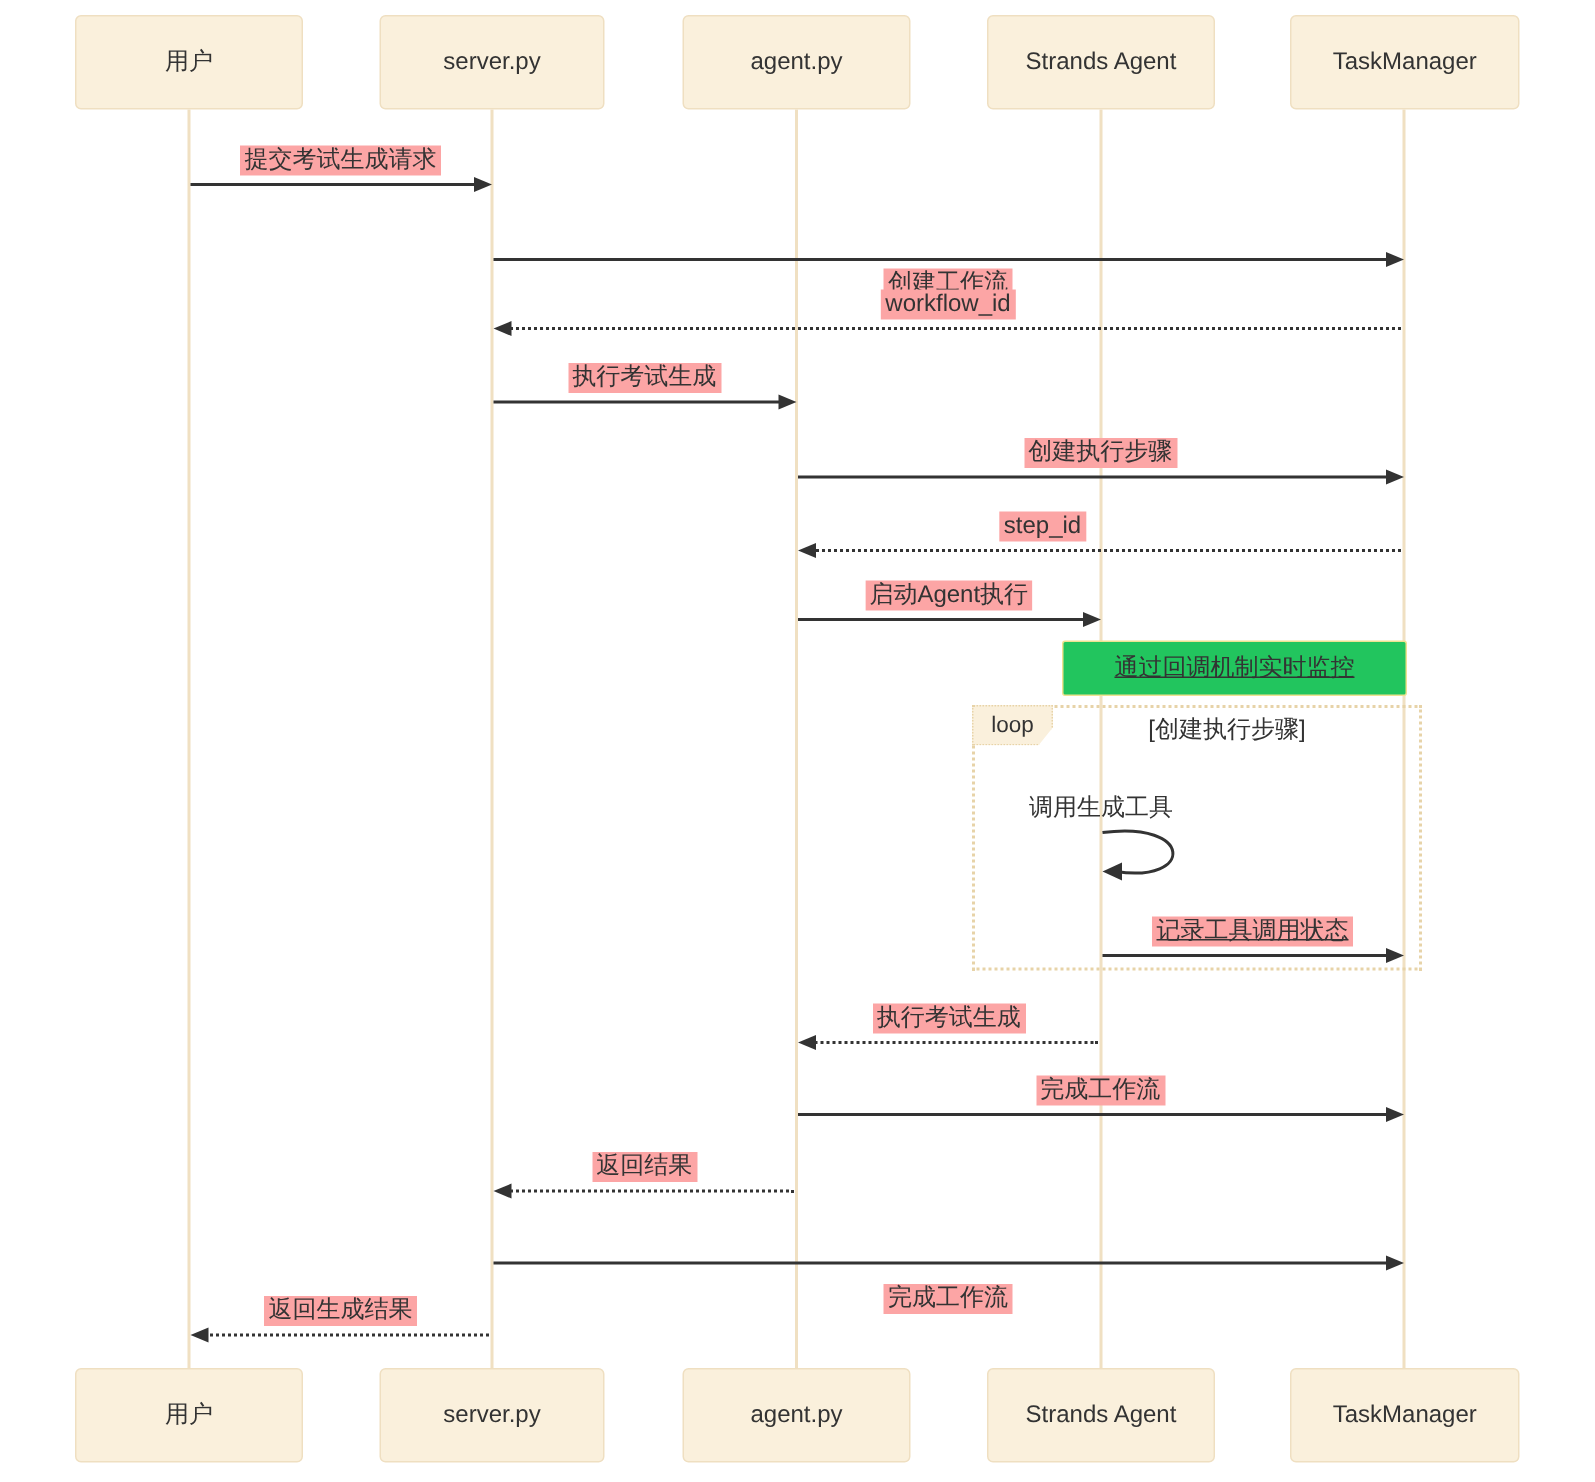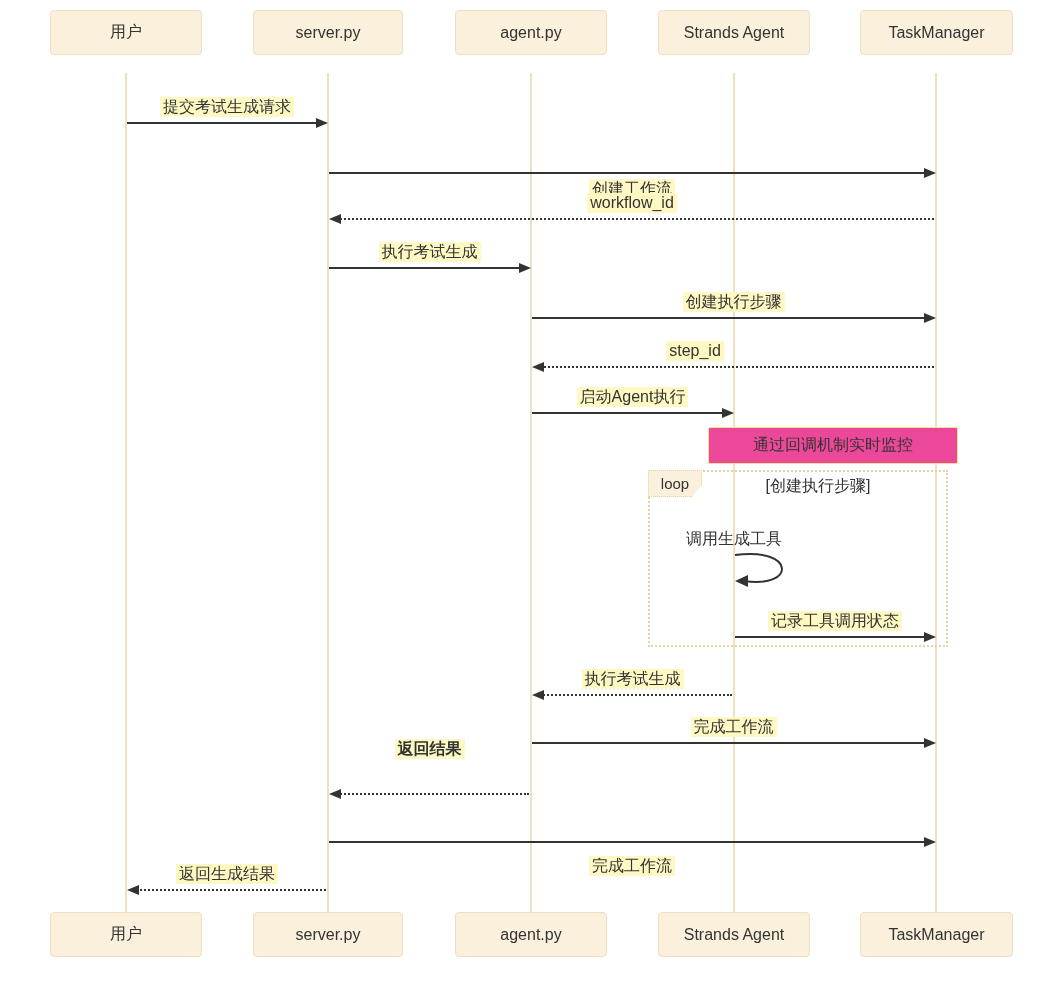--- a/index.html
+++ b/index.html
@@ -14,35 +14,35 @@
     height: 988px;
     background: #ffffff;
     overflow: hidden;
   }
   .lifeline {
     position: absolute;
     width: 2px;
   }
   .actor-box {
     position: absolute;
-    height: 45px;
+    height: 63px;
     border-radius: 4px;
     display: flex;
     align-items: center;
     justify-content: center;
     font-size: 16px;
     box-sizing: border-box;
   }
   .msg-label {
     position: absolute;
     transform: translateX(-50%);
     white-space: nowrap;
     font-size: 16px;
     line-height: 20px;
-    background: #fef9c3;
+    background: #fca5a5;
     padding: 0 3px;
   }
   .msg-line {
     position: absolute;
     height: 0;
   }
   .arrowhead {
     position: absolute;
     width: 0;
     height: 0;
@@ -89,21 +89,21 @@
 
 <div id="canvas">
     <div class="lifeline" style="left: 125px; top: 73px; height: 839px; background: rgb(240, 224, 194);"></div>
     <div class="lifeline" style="left: 327px; top: 73px; height: 839px; background: rgb(240, 224, 194);"></div>
     <div class="lifeline" style="left: 530px; top: 73px; height: 839px; background: rgb(240, 224, 194);"></div>
     <div class="lifeline" style="left: 733px; top: 73px; height: 839px; background: rgb(240, 224, 194);"></div>
     <div class="lifeline" style="left: 935px; top: 73px; height: 839px; background: rgb(240, 224, 194);"></div>
     <div class="loop-frame" style="left: 648px; top: 470px; width: 300px; height: 177px; border: 2px dotted rgb(231, 211, 168);"></div>
     <div class="loop-tab" style="left: 648px; top: 470px; width: 54px; height: 27px; background: rgb(250, 240, 220); border: 1px dotted rgb(231, 211, 168); color: rgb(51, 51, 51);">loop</div>
     <div class="loop-cond" style="left: 818px; top: 476px; color: rgb(51, 51, 51);">[创建执行步骤]</div>
-    <div class="note-box" style="left: 708px; top: 427px; width: 250px; height: 37px; background: #ec4899; border: 1px solid rgb(239, 226, 145); color: rgb(51, 51, 51);">通过回调机制实时监控</div>
+    <div class="note-box" style="left: 708px; top: 427px; width: 230px; height: 37px; background: #22c55e; border: 1px solid rgb(239, 226, 145); color: rgb(51, 51, 51); text-decoration: underline;">通过回调机制实时监控</div>
     <div class="msg-label" style="left: 227px; top: 97px; color: rgb(51, 51, 51);">提交考试生成请求</div>
     <div class="msg-line" style="left: 127px; width: 191px; top: 122px; border-top: 2px solid rgb(51, 51, 51);"></div>
     <div class="arrowhead" style="top: 118px; left: 316px; border-left: 12px solid rgb(51, 51, 51);"></div>
     <div class="msg-label" style="left: 632px; top: 147px; color: rgb(51, 51, 51); margin-top: 32px;">创建工作流</div>
     <div class="msg-line" style="left: 329px; width: 597px; top: 172px; border-top: 2px solid rgb(51, 51, 51);"></div>
     <div class="arrowhead" style="top: 168px; left: 924px; border-left: 12px solid rgb(51, 51, 51);"></div>
     <div class="msg-label" style="left: 632px; top: 193px; color: rgb(51, 51, 51);">workflow_id</div>
     <div class="msg-line" style="left: 337px; width: 597px; top: 218px; border-top: 2px dotted rgb(51, 51, 51);"></div>
     <div class="arrowhead" style="top: 214px; left: 329px; border-right: 12px solid rgb(51, 51, 51);"></div>
     <div class="msg-label" style="left: 429.5px; top: 242px; color: rgb(51, 51, 51);">执行考试生成</div>
@@ -116,30 +116,30 @@
     <div class="msg-line" style="left: 540px; width: 394px; top: 366px; border-top: 2px dotted rgb(51, 51, 51);"></div>
     <div class="arrowhead" style="top: 362px; left: 532px; border-right: 12px solid rgb(51, 51, 51);"></div>
     <div class="msg-label" style="left: 632.5px; top: 387px; color: rgb(51, 51, 51);">启动Agent执行</div>
     <div class="msg-line" style="left: 532px; width: 192px; top: 412px; border-top: 2px solid rgb(51, 51, 51);"></div>
     <div class="arrowhead" style="top: 408px; left: 722px; border-left: 12px solid rgb(51, 51, 51);"></div>
     <div class="msg-label" style="left: 734px; top: 529px; color: rgb(51, 51, 51); background: transparent;">调用生成工具</div>
     <svg class="selfloop-svg" width="1063" height="988">
       <path d="M 735 555 C 796 547, 796 589, 744 581" fill="none" stroke="#333333" stroke-width="2"></path>
       <polygon points="735,581 748,575 748,587" fill="#333333"></polygon>
     </svg>
-    <div class="msg-label" style="left: 835px; top: 611px; color: rgb(51, 51, 51);">记录工具调用状态</div>
+    <div class="msg-label" style="left: 835px; top: 611px; color: rgb(51, 51, 51); text-decoration: underline;">记录工具调用状态</div>
     <div class="msg-line" style="left: 735px; width: 191px; top: 636px; border-top: 2px solid rgb(51, 51, 51);"></div>
     <div class="arrowhead" style="top: 632px; left: 924px; border-left: 12px solid rgb(51, 51, 51);"></div>
     <div class="msg-label" style="left: 632.5px; top: 669px; color: rgb(51, 51, 51);">执行考试生成</div>
     <div class="msg-line" style="left: 540px; width: 192px; top: 694px; border-top: 2px dotted rgb(51, 51, 51);"></div>
     <div class="arrowhead" style="top: 690px; left: 532px; border-right: 12px solid rgb(51, 51, 51);"></div>
     <div class="msg-label" style="left: 733.5px; top: 717px; color: rgb(51, 51, 51);">完成工作流</div>
     <div class="msg-line" style="left: 532px; width: 394px; top: 742px; border-top: 2px solid rgb(51, 51, 51);"></div>
     <div class="arrowhead" style="top: 738px; left: 924px; border-left: 12px solid rgb(51, 51, 51);"></div>
-    <div class="msg-label" style="left: 429.5px; top: 739px; color: rgb(51, 51, 51); font-weight: bold;">返回结果</div>
+    <div class="msg-label" style="left: 429.5px; top: 768px; color: rgb(51, 51, 51);">返回结果</div>
     <div class="msg-line" style="left: 337px; width: 192px; top: 793px; border-top: 2px dotted rgb(51, 51, 51);"></div>
     <div class="arrowhead" style="top: 789px; left: 329px; border-right: 12px solid rgb(51, 51, 51);"></div>
     <div class="msg-label" style="left: 632px; top: 856px; color: rgb(51, 51, 51);">完成工作流</div>
     <div class="msg-line" style="left: 329px; width: 597px; top: 841px; border-top: 2px solid rgb(51, 51, 51);"></div>
     <div class="arrowhead" style="top: 837px; left: 924px; border-left: 12px solid rgb(51, 51, 51);"></div>
     <div class="msg-label" style="left: 227px; top: 864px; color: rgb(51, 51, 51);">返回生成结果</div>
     <div class="msg-line" style="left: 135px; width: 191px; top: 889px; border-top: 2px dotted rgb(51, 51, 51);"></div>
     <div class="arrowhead" style="top: 885px; left: 127px; border-right: 12px solid rgb(51, 51, 51);"></div>
     <div class="actor-box" style="left: 50px; top: 10px; width: 152px; background: rgb(250, 240, 220); border: 1px solid rgb(239, 223, 193); color: rgb(51, 51, 51);">用户</div>
     <div class="actor-box" style="left: 50px; top: 912px; width: 152px; background: rgb(250, 240, 220); border: 1px solid rgb(239, 223, 193); color: rgb(51, 51, 51);">用户</div>

